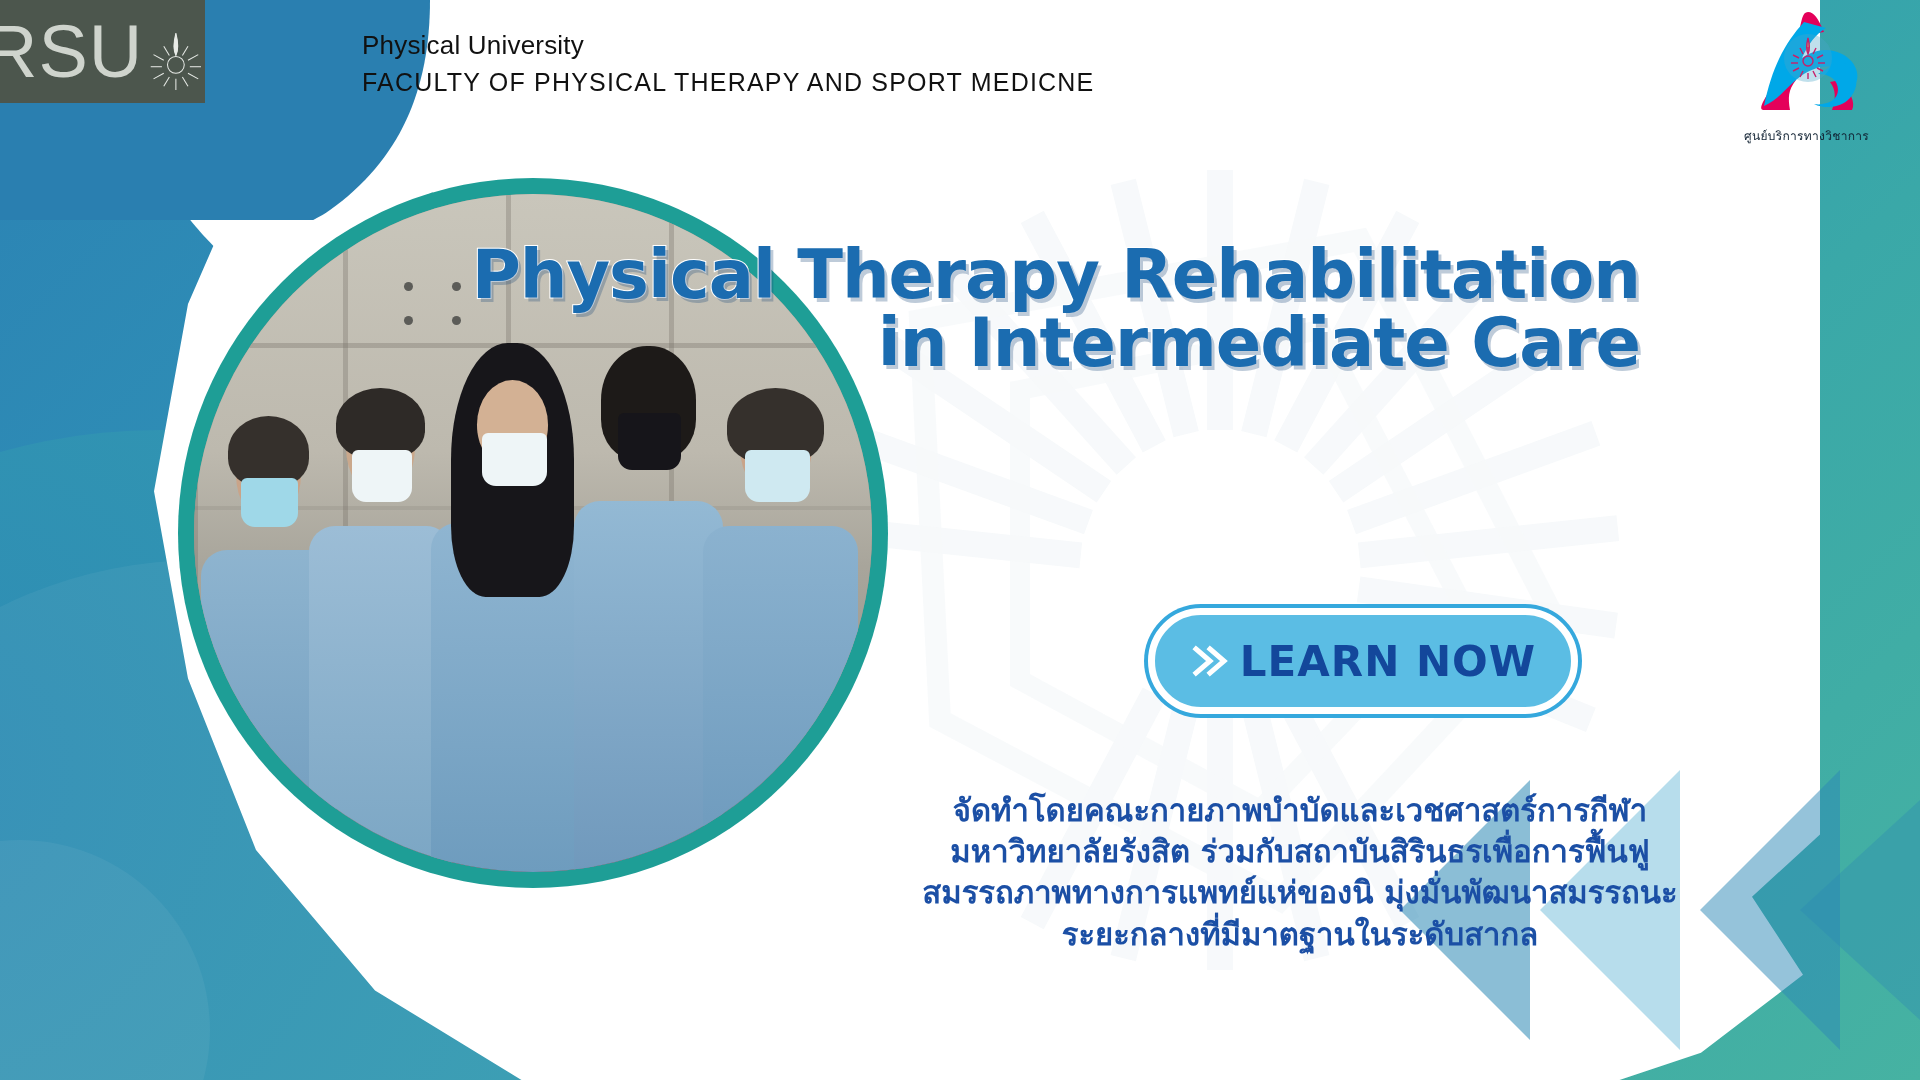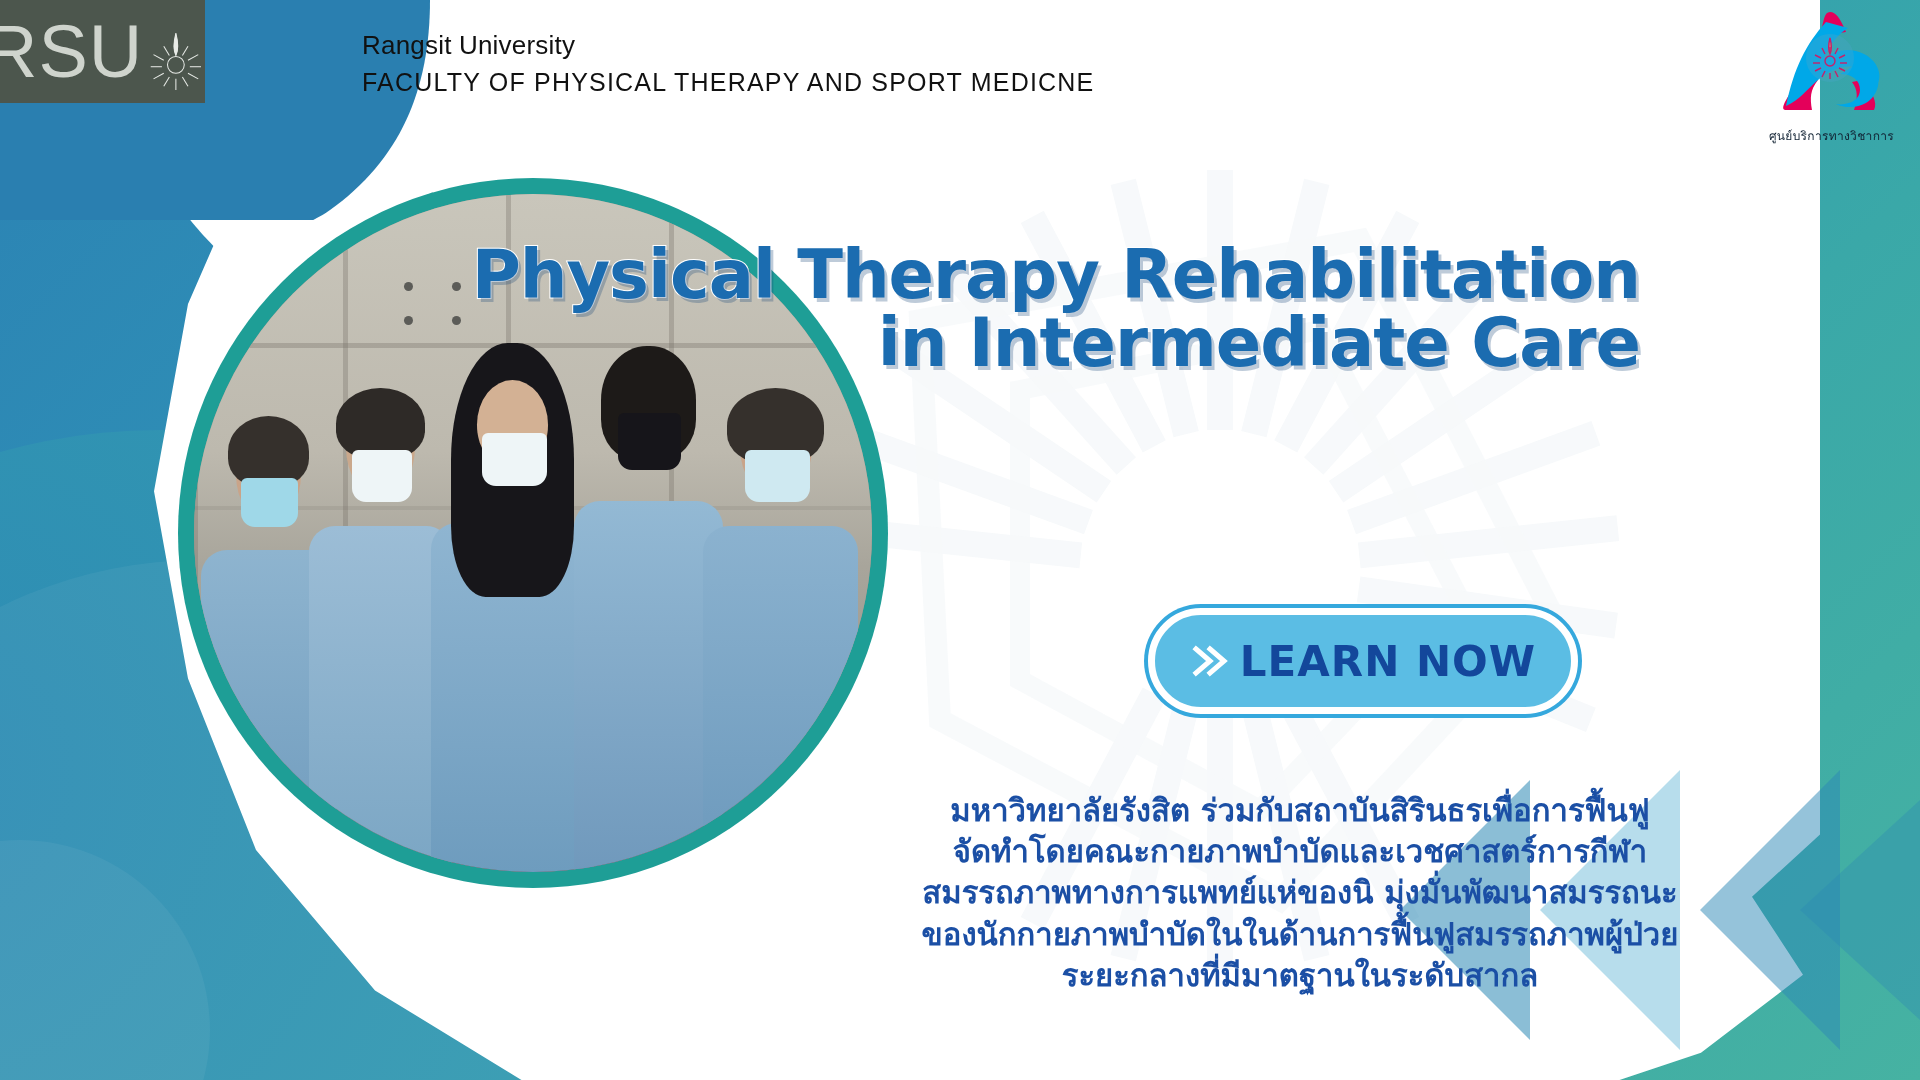--- a/index.html
+++ b/index.html
@@ -65,21 +65,21 @@
   .swoosh{
     position:absolute;left:0;top:0;width:720px;height:220px;overflow:hidden;pointer-events:none;
   }
 
   
   .hdr{position:absolute;left:362px;top:30px;}
   .hdr-line1{font-size:26px;color:#111;letter-spacing:.2px;font-weight:400;}
   .hdr-line2{font-size:25px;color:#111;letter-spacing:1.2px;margin-top:7px;font-weight:400;}
 
   
-  .aclogo{position:absolute;right:26px;top:6px;width:150px;text-align:right;}
+  .aclogo{position:absolute;right:26px;top:6px;width:150px;text-align:left;}
   .aclogo-cap{
     margin-top:-4px;font-size:12px;color:#123;letter-spacing:.3px;
     font-family:"DejaVu Sans",sans-serif;
   }
 
   
   .photo-ring{
     position:absolute;left:178px;top:178px;width:710px;height:710px;border-radius:50%;
     background:#1e9e96;padding:16px;box-shadow:0 0 0 0 rgba(0,0,0,0);
   }
@@ -220,21 +220,21 @@
             <path d="M18,45 L7,51"></path>
           <path d="M16,38 L4,38"></path>
             <path d="M18,31 L7,25"></path>
             <path d="M24,26 L18,16"></path>
         </g>
       </g>
     </svg>
   </div>
 
   <div class="hdr">
-    <div class="hdr-line1">Rangsit University</div>
+    <div class="hdr-line1">Physical University</div>
     <div class="hdr-line2">FACULTY OF PHYSICAL THERAPY AND SPORT MEDICNE</div>
   </div>
 
   <div class="aclogo">
     <svg width="128" height="120" viewBox="0 0 128 120">
       <path d="M64 6 C70 6 74 12 80 26 L54 30 C58 14 58 6 64 6 Z" fill="#e4005a"></path>
       <path d="M30 78 C18 96 14 104 20 104 L46 104 C44 92 44 84 52 74 Z" fill="#e4005a"></path>
       <path d="M96 74 C106 86 112 96 108 104 L88 104 C92 92 92 84 86 76 Z" fill="#e4005a"></path>
       <path d="M60 16 C40 38 28 62 20 100 C34 94 40 84 52 74 C66 62 80 58 94 62 C104 64 110 72 108 82
                C118 74 114 56 98 48 C84 41 70 44 58 52 C64 38 72 28 82 22 Z" fill="#00a8e8"></path>
@@ -326,20 +326,19 @@
     <button class="cta">
       <svg class="cta-chev" viewBox="0 0 40 40">
         <path d="M6 8 L20 20 L6 32" fill="none" stroke="#ffffff" stroke-width="5" stroke-linecap="square"></path>
         <path d="M20 8 L34 20 L20 32" fill="none" stroke="#ffffff" stroke-width="5" stroke-linecap="square"></path>
       </svg>
       <span class="cta-label">LEARN NOW</span>
     </button>
   </div>
 
   <div class="para">
+    <div>จัดทำโดยคณะกายภาพบำบัดและเวชศาสตร์การกีฬา</div>
     <div>มหาวิทยาลัยรังสิต ร่วมกับสถาบันสิรินธรเพื่อการฟื้นฟู</div>
-    <div>จัดทำโดยคณะกายภาพบำบัดและเวชศาสตร์การกีฬา</div>
     <div>สมรรถภาพทางการแพทย์แห่ของนิ มุ่งมั่นพัฒนาสมรรถนะ</div>
-    <div>ของนักกายภาพบำบัดในในด้านการฟื้นฟูสมรรถภาพผู้ป่วย</div>
     <div>ระยะกลางที่มีมาตฐานในระดับสากล</div>
   </div>
 
 </div>
 
 </body></html>

